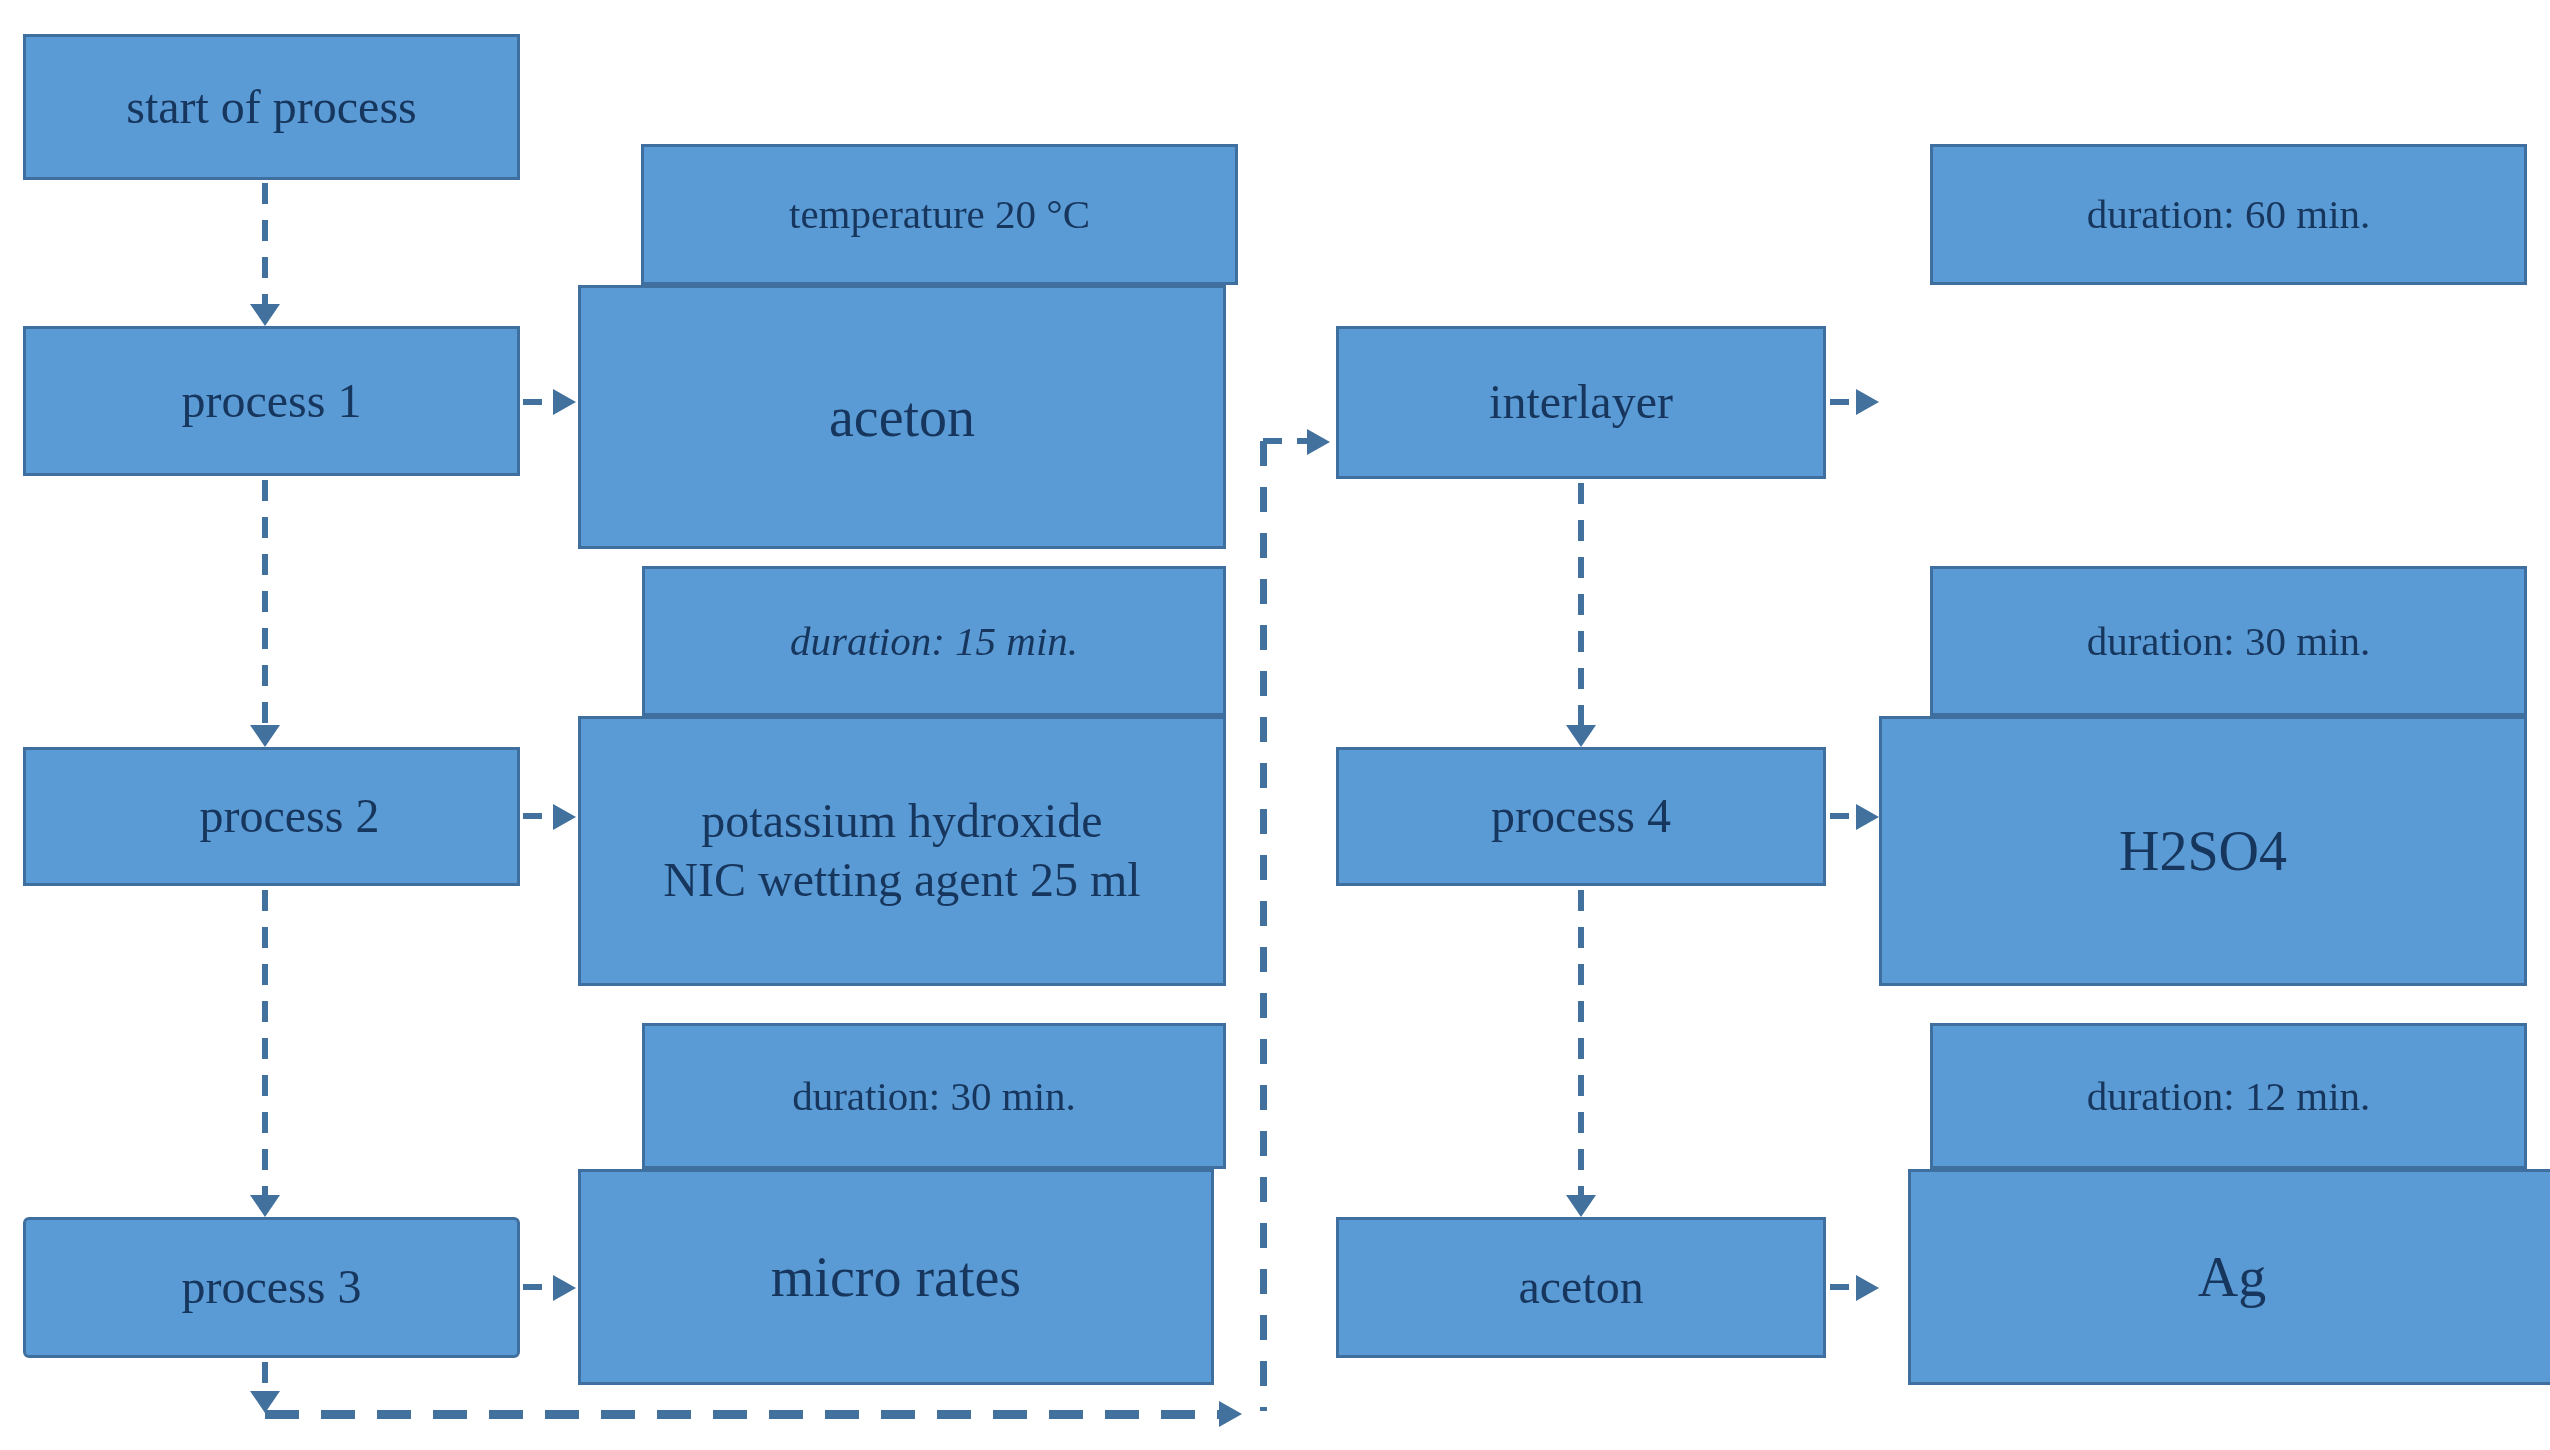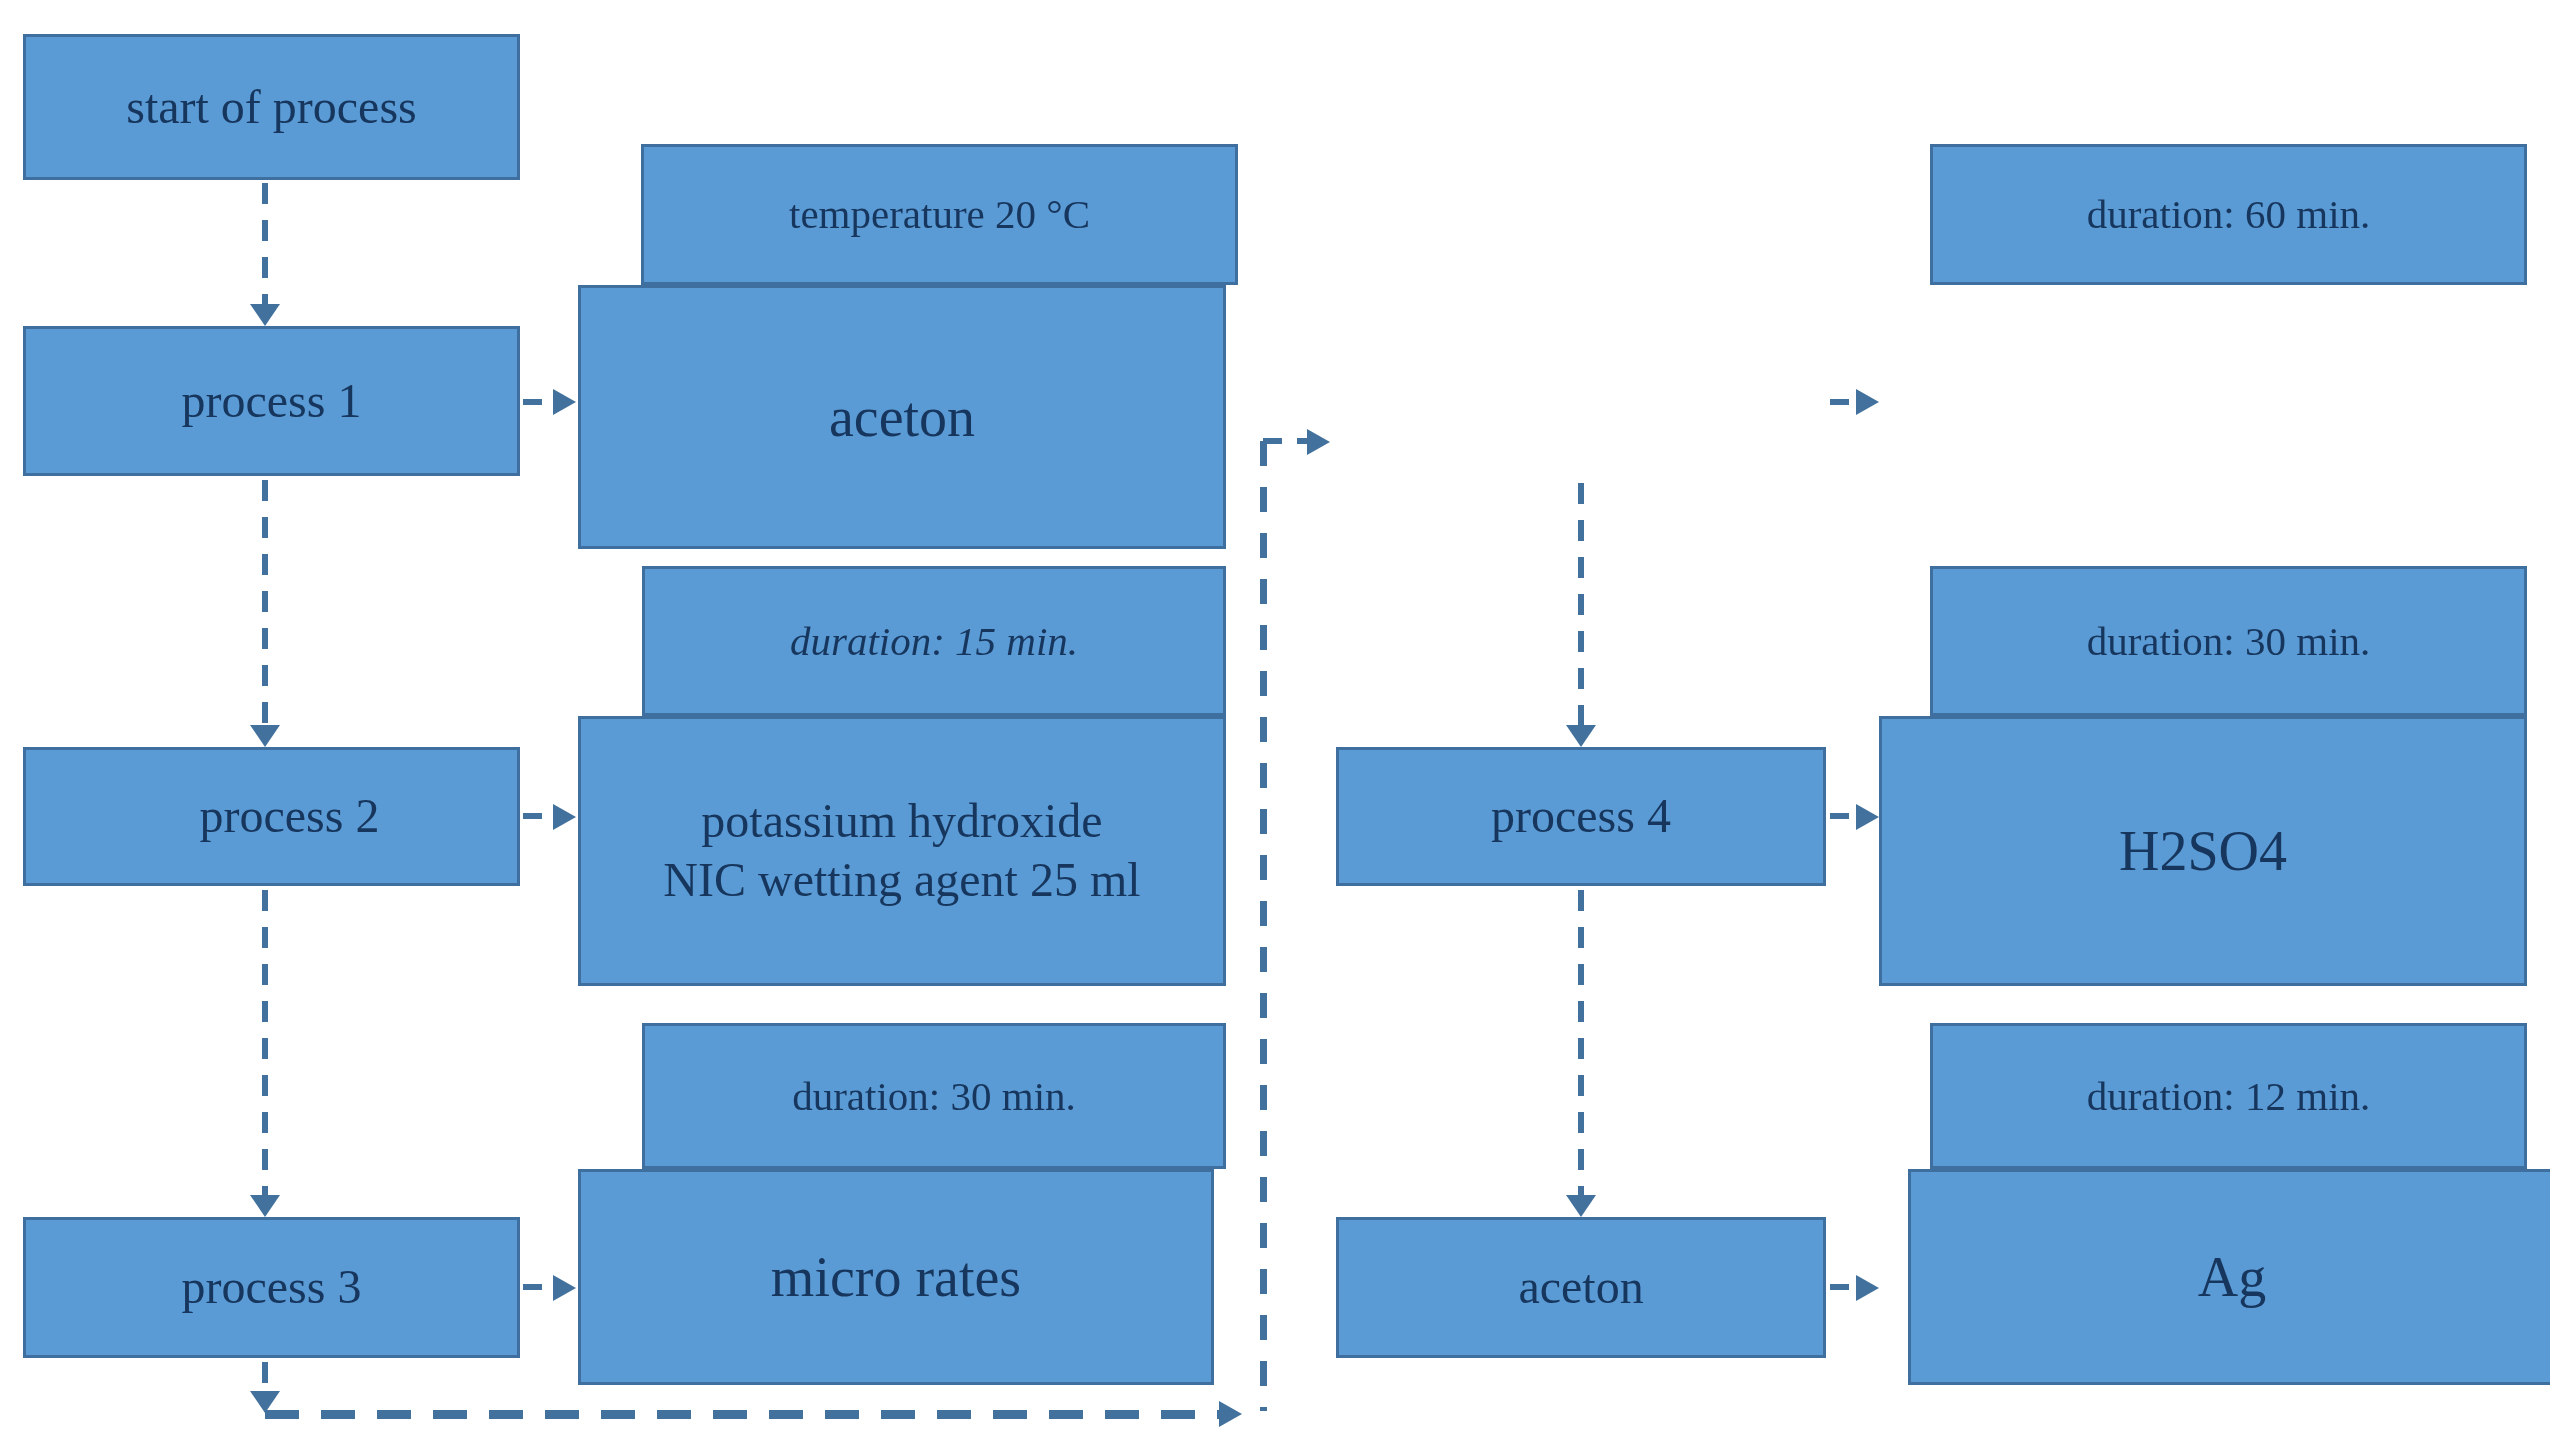--- a/index.html
+++ b/index.html
@@ -51,21 +51,21 @@
   </div>
 
   <div class="box step-label" style="left:23px;top:326px;width:497px;height:150px;">
     <span>process 1</span>
   </div>
 
   <div class="box step-label" style="left:23px;top:747px;width:497px;height:139px;padding-left:36px;">
     <span>process 2</span>
   </div>
 
-  <div class="box step-label" style="left:23px;top:1217px;width:497px;height:141px;">
+  <div class="box step-label" style="left:23px;top:1217px;width:497px;height:141px;border-radius:6px;">
     <span>process 3</span>
   </div>
 
   <div class="box header-box" style="left:629px;top:144px;width:597px;height:141px;margin-left:12px;">
     <span>temperature 20 °C</span>
   </div>
   <div class="box main-box" style="left:578px;top:285px;width:648px;height:264px;">
     <span>aceton</span>
   </div>
 
@@ -77,20 +77,23 @@
 NIC wetting agent 25 ml</span>
   </div>
 
   <div class="box header-box" style="left:642px;top:1023px;width:584px;height:146px;">
     <span>duration: 30 min.</span>
   </div>
   <div class="box main-box" style="left:578px;top:1169px;width:636px;height:216px;">
     <span>micro rates</span>
   </div>
 
+  <div class="box step-label" style="left:1336px;top:326px;width:490px;height:153px;">
+    <span>interlayer</span>
+  </div>
 
   <div class="box step-label" style="left:1336px;top:747px;width:490px;height:139px;">
     <span>process 4</span>
   </div>
 
   <div class="box step-label" style="left:1336px;top:1217px;width:490px;height:141px;">
     <span>aceton</span>
   </div>
 
   <div class="box header-box" style="left:1930px;top:144px;width:597px;height:141px;">

